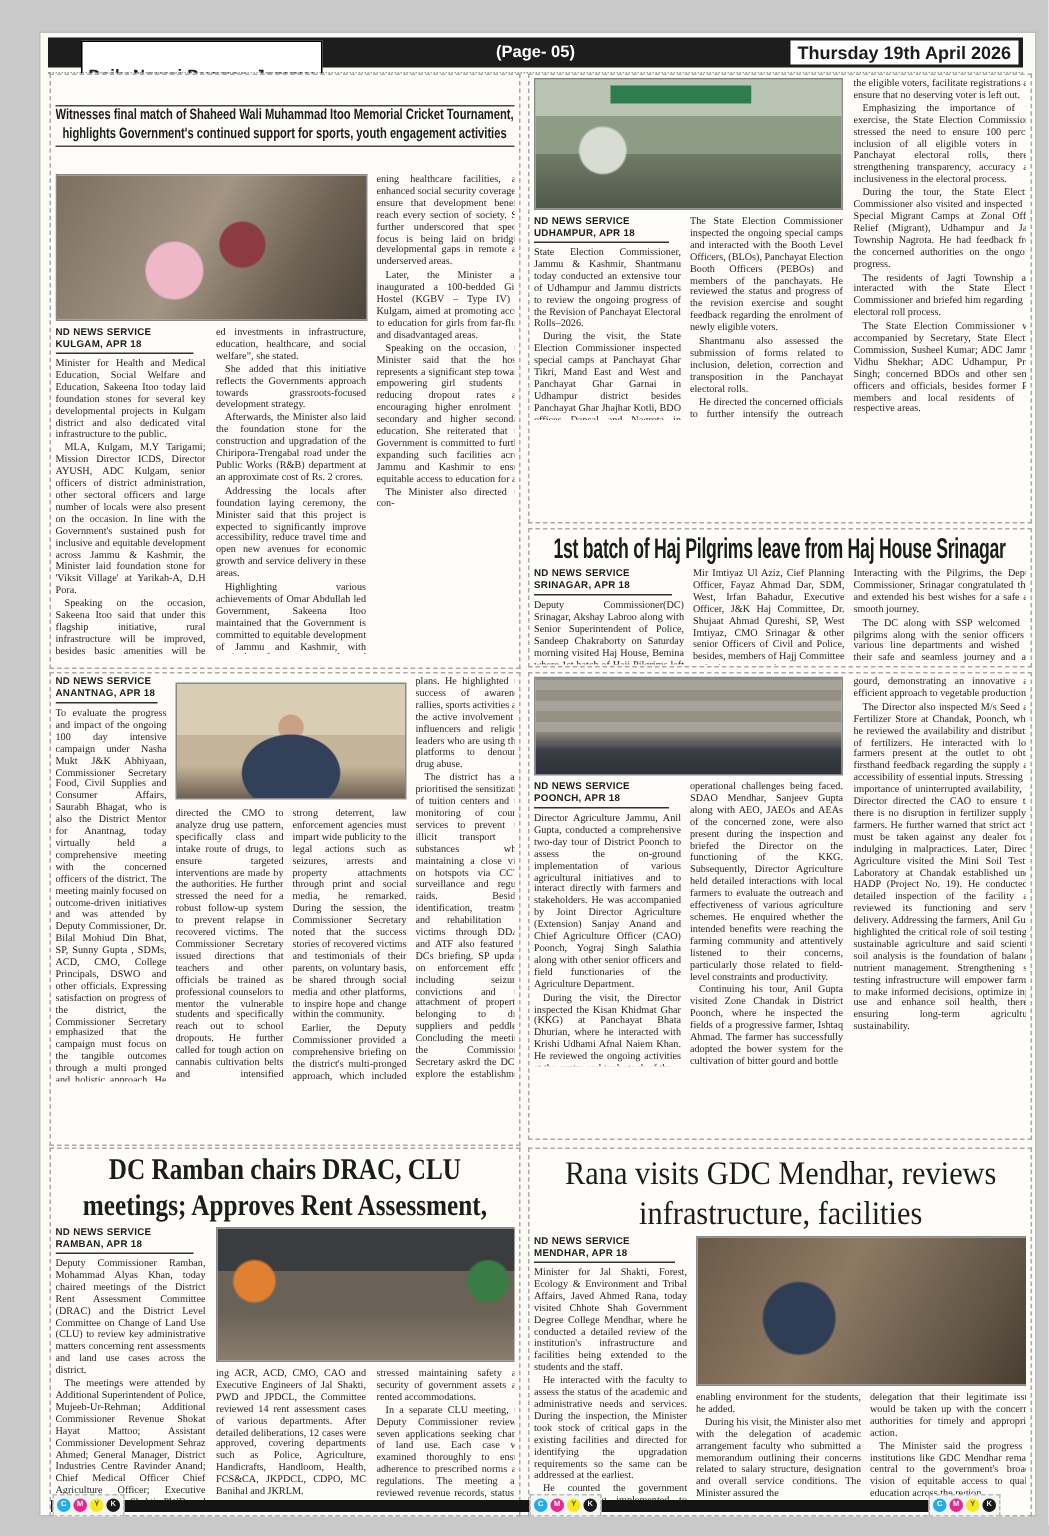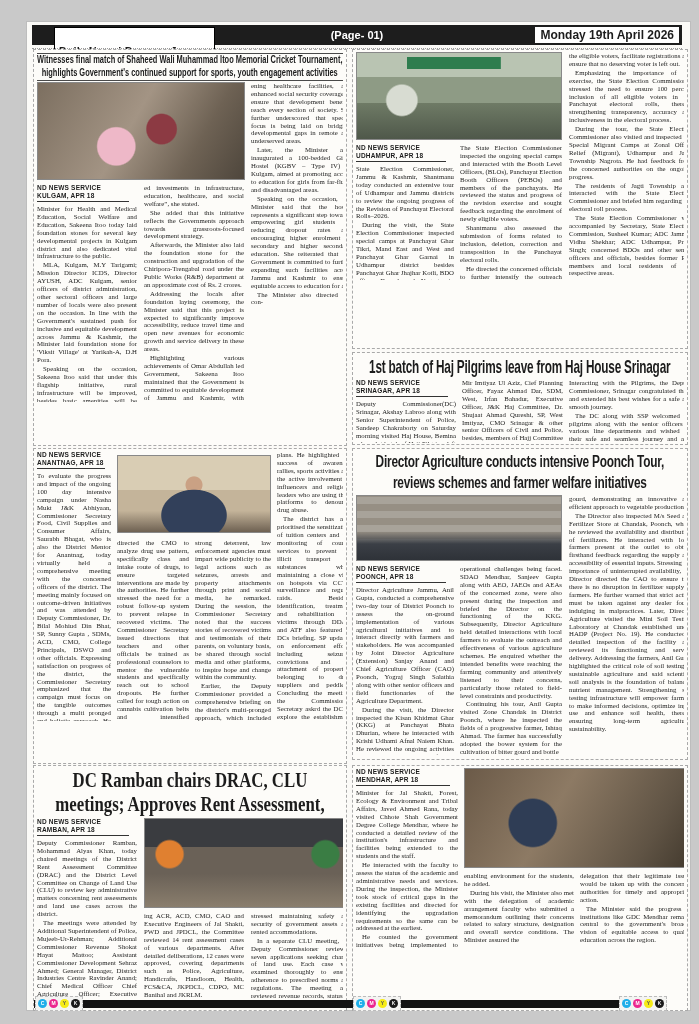--- a/index.html
+++ b/index.html
@@ -16,21 +16,21 @@
               font:700 11px/16px "Liberation Sans",sans-serif;}
   .date-box{position:absolute;right:3px;top:2px;background:#fff;
             font:700 12px/16px "Liberation Sans",sans-serif;padding:0 5px;}
   
   .article{position:absolute;border:1px dashed #a9a9a9;background:#fdfcf9;box-sizing:border-box;
            padding:2px 3px;overflow:hidden;}
   .hl{margin:0;text-align:center;overflow:hidden;}
   .cond{display:block;transform-origin:0 50%;text-align:center;}
   .hl-sans .cond{font-family:"Liberation Sans",sans-serif;font-weight:700;letter-spacing:-.3px;}
   .hl-serif .cond{font-family:"Liberation Serif",serif;font-weight:700;}
-  .subhead{border-top:1px solid #4a4a4a;border-bottom:1px solid #4a4a4a;margin:1px 0;
+  .subhead{border-top:1px solid #4a4a4a;border-bottom:1px solid #4a4a4a;margin:18px 0;
            text-align:center;overflow:hidden;}
   .subhead .cond{font-family:"Liberation Sans",sans-serif;font-weight:700;}
   .abody{position:relative;overflow:hidden;}
   .col{position:absolute;overflow:hidden;}
   .coltext{font-size:6.8px;line-height:7.9px;text-align:justify;}
   .coltext p{margin:0 0 1px;text-indent:6px;}
   .coltext p:first-child{text-indent:0;}
   .byline{font:700 6.5px/7.5px "Liberation Sans",sans-serif;border-bottom:1px solid #333;
           padding-bottom:2px;margin-bottom:3px;width:92%;letter-spacing:.2px;}
   .photo{position:absolute;border:1px solid #888;box-sizing:border-box;}
@@ -58,22 +58,22 @@
        font:700 5px/5px "Liberation Sans",sans-serif;color:#fff;}
   .dot.k{color:#eee;} .dot.y{color:#555;}
 </style>
 </head>
 <body>
 
 <div class="page">
 
   <div class="masthead">
     <span class="paper-box">Daily,Nawai Duggar, Jammu</span>
-    <span class="page-label">(Page- 01)</span>
-    <span class="date-box">Monday 19th April 2026</span>
+    <span class="page-label">(Page- 05)</span>
+    <span class="date-box">Thursday 19th April 2026</span>
   </div>
   <div class="mast-rule"></div>
 
   <section class="article" style="left:6px;top:27px;width:314px;height:397px;">
     <div class="subhead" style="height:26px;">
       <span class="cond" style="width:134%;transform:scaleX(.745);font-size:10px;line-height:12.5px;">Witnesses final match of Shaheed Wali Muhammad Itoo Memorial Cricket Tournament, highlights Government's continued support for sports, youth engagement activities</span>
     </div>
     <div class="abody" style="height:320px;">
       <div class="photo p1" style="left:0;top:0;width:208px;height:98px;"></div>
       <div class="col" style="left:0;top:102px;width:100px;height:218px;">
@@ -175,23 +175,20 @@
           <p>Earlier, the Deputy Commissioner provided a comprehensive briefing on the district's multi-pronged approach, which included district, department and Panchayat-level action</p>
         </div>
       <div class="col coltext" style="left:240px;top:0;width:74px;height:270px;">
           <p>plans. He highlighted the success of awareness rallies, sports activities and the active involvement of influencers and religious leaders who are using their platforms to denounce drug abuse.</p>
           <p>The district has also prioritised the sensitization of tuition centers and the monitoring of courier services to prevent the illicit transport of substances while maintaining a close vigil on hotspots via CCTV surveillance and regular raids. Besides, identification, treatment and rehabilitation of victims through DDAC and ATF also featured in DCs briefing. SP updated on enforcement efforts including seizures, convictions and the attachment of properties belonging to drug suppliers and peddlers. Concluding the meeting, the Commissioner Secretary askrd the DC to explore the establishment of a larger and augmented Drug De-addiction Centre (DDAC) to cater to the treatment and rehabilitation of possibly higher number of identified victims in future.</p>
         </div>
     </div>
   </section>
 
   <section class="article" style="left:325px;top:426px;width:336px;height:312px;">
-    <h2 class="hl hl-sans" style="height:44px;">
-      <span class="cond" style="width:135%;transform:scaleX(.74);font-size:16px;line-height:21px;">Director Agriculture conducts intensive Poonch Tour, reviews schemes and farmer welfare initiatives</span>
-    </h2>
     <div class="abody" style="height:260px;">
       <div class="photo p4" style="left:0;top:0;width:206px;height:66px;"></div>
       <div class="col" style="left:0;top:70px;width:98px;height:190px;">
         <div class="byline">
           <span>ND NEWS SERVICE</span><br>
           <span>POONCH, APR 18</span>
         </div>
         <div class="coltext">
             <p>Director Agriculture Jammu, Anil Gupta, conducted a comprehensive two-day tour of District Poonch to assess the on-ground implementation of various agricultural initiatives and to interact directly with farmers and stakeholders. He was accompanied by Joint Director Agriculture (Extension) Sanjay Anand and Chief Agriculture Officer (CAO) Poonch, Yograj Singh Salathia along with other senior officers and field functionaries of the Agriculture Department.</p>
             <p>During the visit, the Director inspected the Kisan Khidmat Ghar (KKG) at Panchayat Bhata Dhurian, where he interacted with Krishi Udhami Afnal Naiem Khan. He reviewed the ongoing activities at the centre and took stock of the</p>
@@ -229,20 +226,23 @@
           <p>The Deputy Commissioner directed timely disbursement of rent to building owners and</p>
         </div>
       <div class="col coltext" style="left:214px;top:94px;width:100px;height:94px;">
           <p>stressed maintaining safety and security of government assets and rented accommodations.</p>
           <p>In a separate CLU meeting, the Deputy Commissioner reviewed seven applications seeking change of land use. Each case was examined thoroughly to ensure adherence to prescribed norms and regulations. The meeting also reviewed revenue records, status of No Objection Certificates (NOCs) and overall progress in disposal of CLU cases.</p>
         </div>
     </div>
   </section>
 
   <section class="article" style="left:325px;top:743px;width:336px;height:246px;">
+    <h2 class="hl hl-serif" style="height:56px;">
+      <span class="cond" style="width:109%;transform:scaleX(.92);font-size:22px;line-height:27px;font-weight:400;">Rana visits GDC Mendhar, reviews infrastructure, facilities</span>
+    </h2>
     <div class="abody" style="height:182px;">
       <div class="col" style="left:0;top:0;width:102px;height:182px;">
         <div class="byline">
           <span>ND NEWS SERVICE</span><br>
           <span>MENDHAR, APR 18</span>
         </div>
         <div class="coltext">
             <p>Minister for Jal Shakti, Forest, Ecology &amp; Environment and Tribal Affairs, Javed Ahmed Rana, today visited Chhote Shah Government Degree College Mendhar, where he conducted a detailed review of the institution's infrastructure and facilities being extended to the students and the staff.</p>
             <p>He interacted with the faculty to assess the status of the academic and administrative needs and services. During the inspection, the Minister took stock of critical gaps in the existing facilities and directed for identifying the upgradation requirements so the same can be addressed at the earliest.</p>
             <p>He counted the government initiatives being implemented to strengthen the academic institutions in remote and border areas. The focus of the administration is on enhancing the infrastructure, expanding the resources and fostering a more</p>

